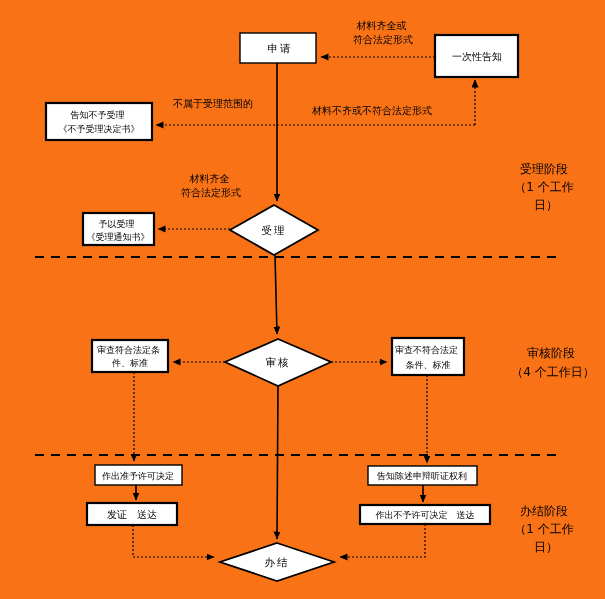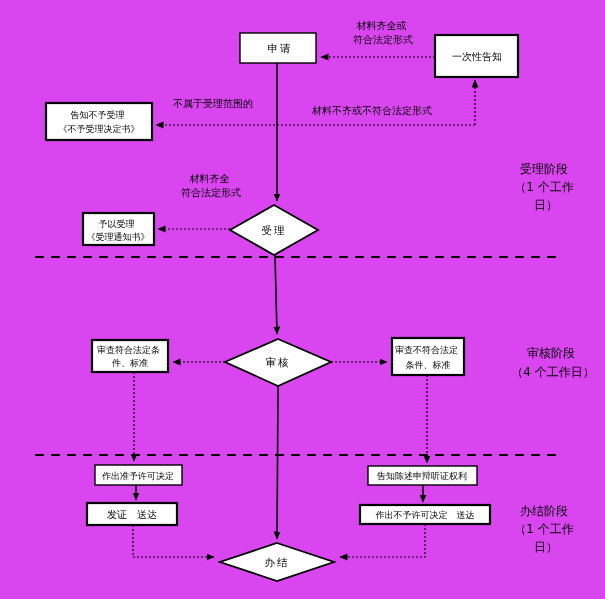--- a/index.html
+++ b/index.html
@@ -1,16 +1,16 @@
 <!DOCTYPE html>
 <html><head>
 <meta charset="utf-8">
 <style>
   html,body{margin:0;padding:0;background:#fff;}
-  #canvas{position:relative;width:605px;height:599px;background:#d946ef;overflow:hidden;
+  #canvas{position:relative;width:605px;height:599px;background:#f97316;overflow:hidden;
           font-family:"DejaVu Sans","Liberation Sans",sans-serif;}
   svg{position:absolute;left:0;top:0;}
   text{fill:#000;font-family:"DejaVu Sans","Liberation Sans",sans-serif;}
   .node-label{font-size:10.5px;letter-spacing:2px;}
   .box-label{font-size:10px;}
   .box-label-sm{font-size:9px;}
   .edge-label{font-size:10px;}
   .stage-label{font-size:12px;}
   .box{fill:#fff;stroke:#000;}
   .thin{stroke-width:1.4;}

